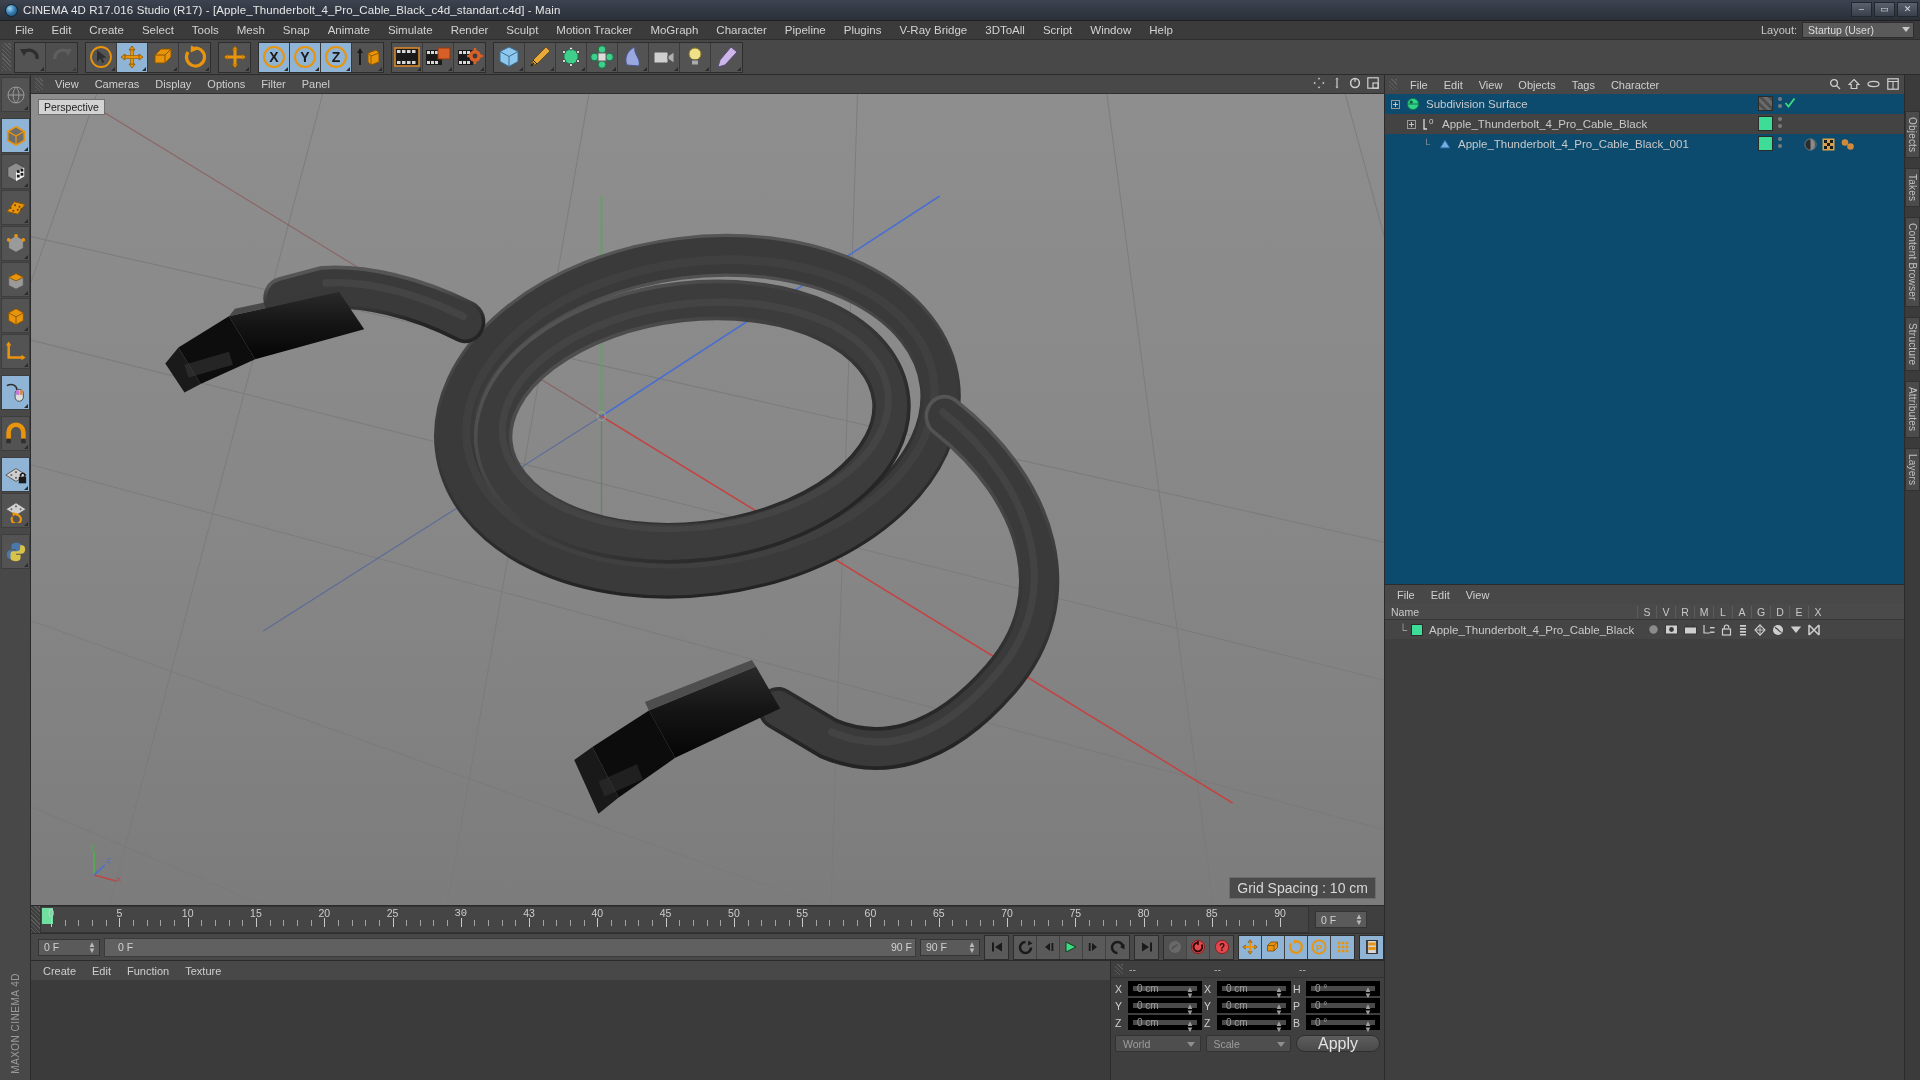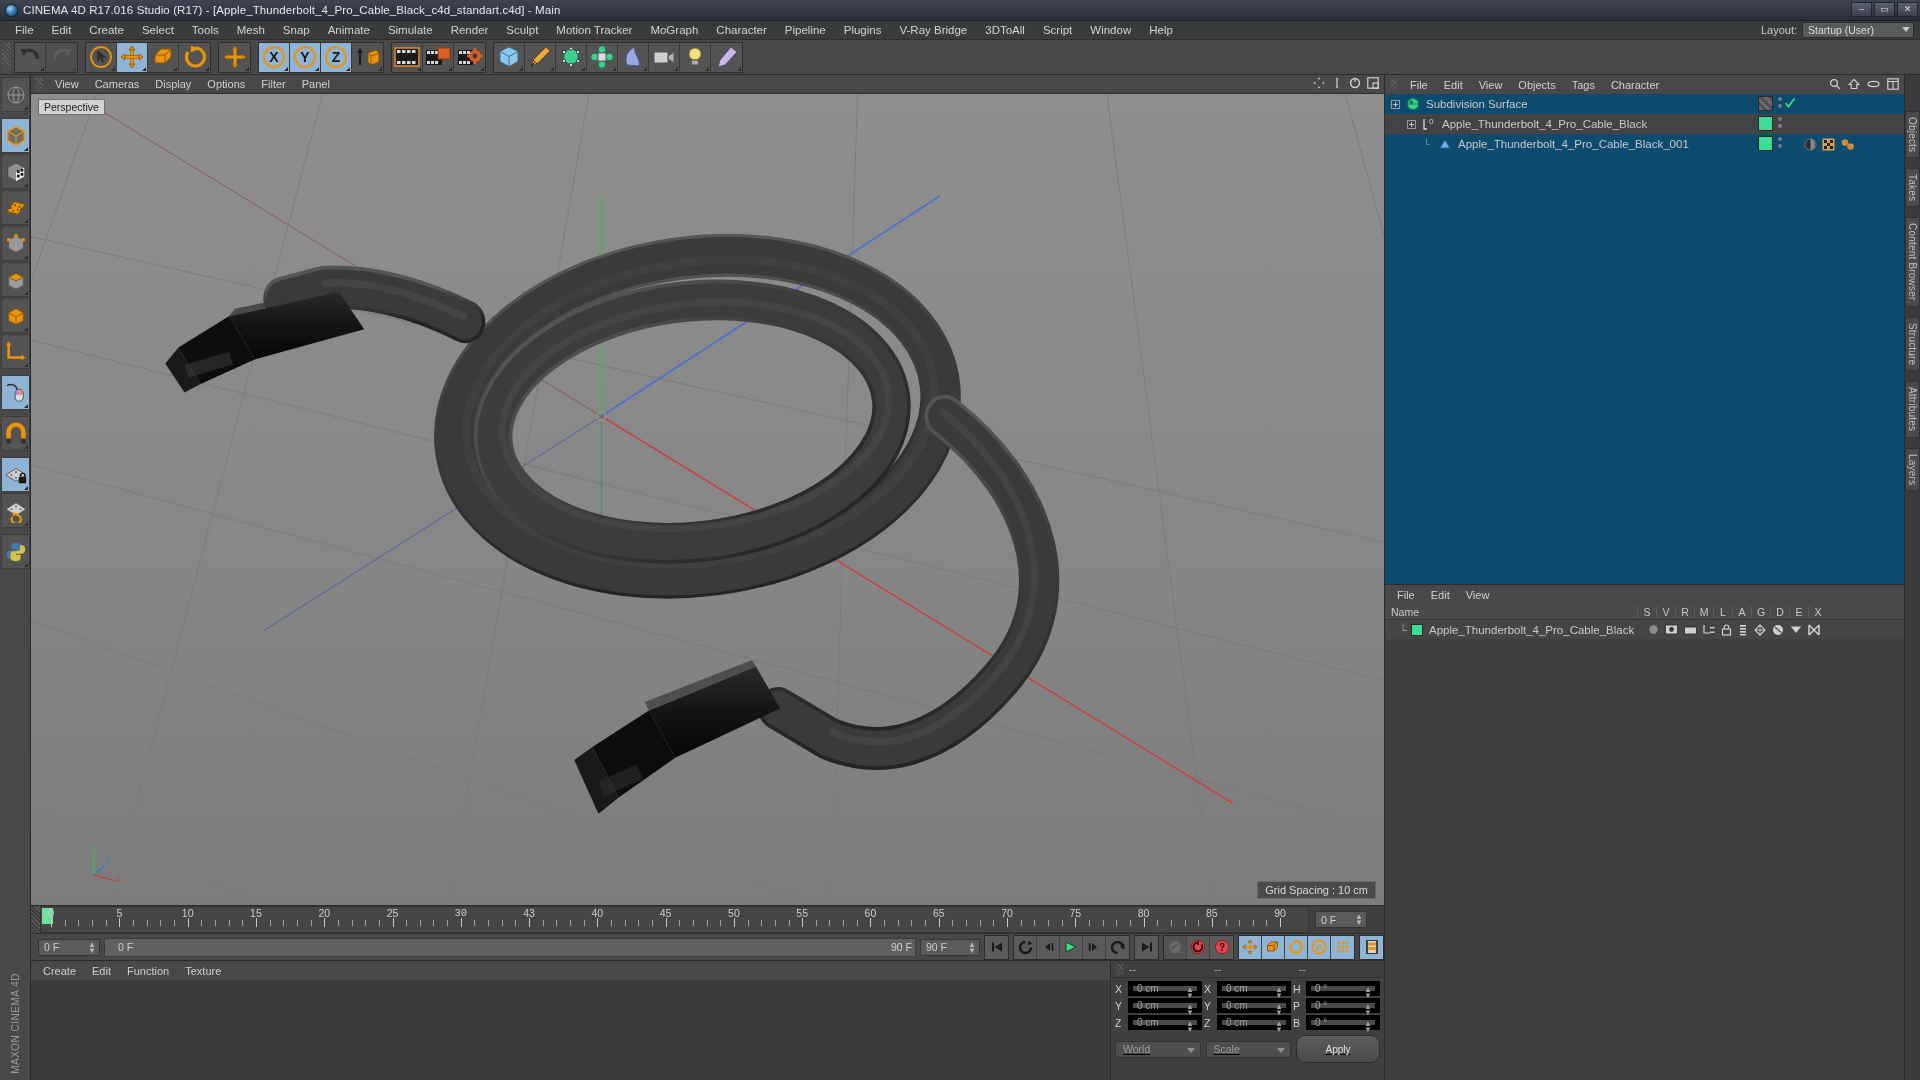--- a/index.html
+++ b/index.html
@@ -66,21 +66,21 @@
     border-bottom:1px solid #2f2f2f;position:relative;}
   .vpheader .grip2{width:8px;height:13px;margin-right:4px;
     background-image:repeating-linear-gradient(45deg,#6e6e6e 0 1px,transparent 1px 3px);opacity:.6;}
   .vpheader .mi{font-size:11px;color:#cfcfcf;padding:0 8px;line-height:19px;}
   .vp-icons{position:absolute;right:5px;top:2px;display:flex;gap:6px;align-items:center;}
 
   .viewport{flex:1;position:relative;overflow:hidden;background:#878787;}
   .vp-label{position:absolute;left:7px;top:5px;background:#d3d3d3;color:#222;font-size:10.5px;
     padding:1px 5px;border:1px solid #6f6f6f;z-index:6;}
   .gridspacing{position:absolute;right:8px;bottom:6px;background:#4a4a4a;color:#d8d8d8;
-    font-size:11px;padding:2px 7px;border:1px solid #6b6b6b;z-index:6;}
+    font-size:14px;padding:2px 7px;border:1px solid #6b6b6b;z-index:6;}
   .axisgizmo{position:absolute;left:55px;bottom:22px;width:42px;height:42px;z-index:6;}
 
   
   .timeline{height:28px;background:#3f3f3f;border-top:1px solid #2b2b2b;display:flex;align-items:stretch;}
   .tl-grip{width:9px;background-image:repeating-linear-gradient(45deg,#6e6e6e 0 1px,transparent 1px 3px);opacity:.6;}
   .tl-track{flex:1;position:relative;background:#454545;border:1px solid #343434;}
   .tl-tick{position:absolute;top:13px;width:1px;height:6px;background:#a2a2a2;}
   .tl-tick.major{top:11px;height:9px;background:#c8c8c8;}
   .tl-num{position:absolute;top:0px;font-size:10.5px;color:#cdcdcd;transform:translateX(-50%);}
   .tl-play{position:absolute;top:1px;left:1px;width:11px;height:16px;background:#6fe0a0;}
@@ -117,27 +117,27 @@
   .coord-hdr{height:17px;display:flex;align-items:center;border-bottom:1px solid #333;padding-left:4px;}
   .coord-hdr .grip3{width:8px;height:11px;margin-right:6px;
     background-image:repeating-linear-gradient(45deg,#6e6e6e 0 1px,transparent 1px 3px);opacity:.6;}
   .coord-hdr .cl{flex:1;font-size:10.5px;color:#b0b0b0;text-align:left;}
   .coord-rows{padding:3px 4px 0 4px;}
   .crow{display:flex;align-items:center;gap:2px;margin-bottom:2px;}
   .clab{width:11px;font-size:10.5px;color:#cfcfcf;text-align:left;}
   .cfield{flex:1;height:15px;background:#4a4a4a;border:5px solid #000000;font-size:10px;color:#9d9d9d;
     display:flex;align-items:center;padding-left:4px;position:relative;}
   .cfield .sp{position:absolute;right:3px;top:1px;font-size:8px;color:#9d9d9d;line-height:6px;}
-  .crow2{display:flex;align-items:center;gap:5px;padding:3px 4px;text-decoration:underline;}
+  .crow2{display:flex;align-items:center;gap:5px;padding:3px 4px;}
   .csel{flex:1;height:17px;background:#4e4e4e;border:1px solid #333;border-radius:2px;font-size:10.5px;
     color:#9d9d9d;display:flex;align-items:center;padding-left:7px;position:relative;}
   .csel .arw{position:absolute;right:5px;top:6px;border-left:4px solid transparent;
     border-right:4px solid transparent;border-top:5px solid #8f8f8f;}
-  .capply{width:84px;height:28px;background:linear-gradient(#5d5d5d,#4a4a4a);border:1px solid #2e2e2e;
-    border-radius:9px;font-size:10px;color:#e2e2e2;display:flex;align-items:center;justify-content:center;}
+  .capply{width:84px;height:17px;background:linear-gradient(#5d5d5d,#4a4a4a);border:1px solid #2e2e2e;
+    border-radius:9px;font-size:16px;color:#e2e2e2;display:flex;align-items:center;justify-content:center;}
 
   
   .statusbar{height:19px;background:#3b3b3b;display:flex;align-items:center;padding-left:4px;
     border-top:1px solid #2b2b2b;}
   .statusbar .grip4{width:8px;height:11px;margin-right:8px;
     background-image:repeating-linear-gradient(45deg,#6e6e6e 0 1px,transparent 1px 3px);opacity:.6;}
   .statusbar .txt{font-size:11px;color:#d2d2d2;}
 
   
   .rightcol{width:520px;display:flex;flex-direction:column;background:#3b3b3b;border-left:1px solid #2b2b2b;}

